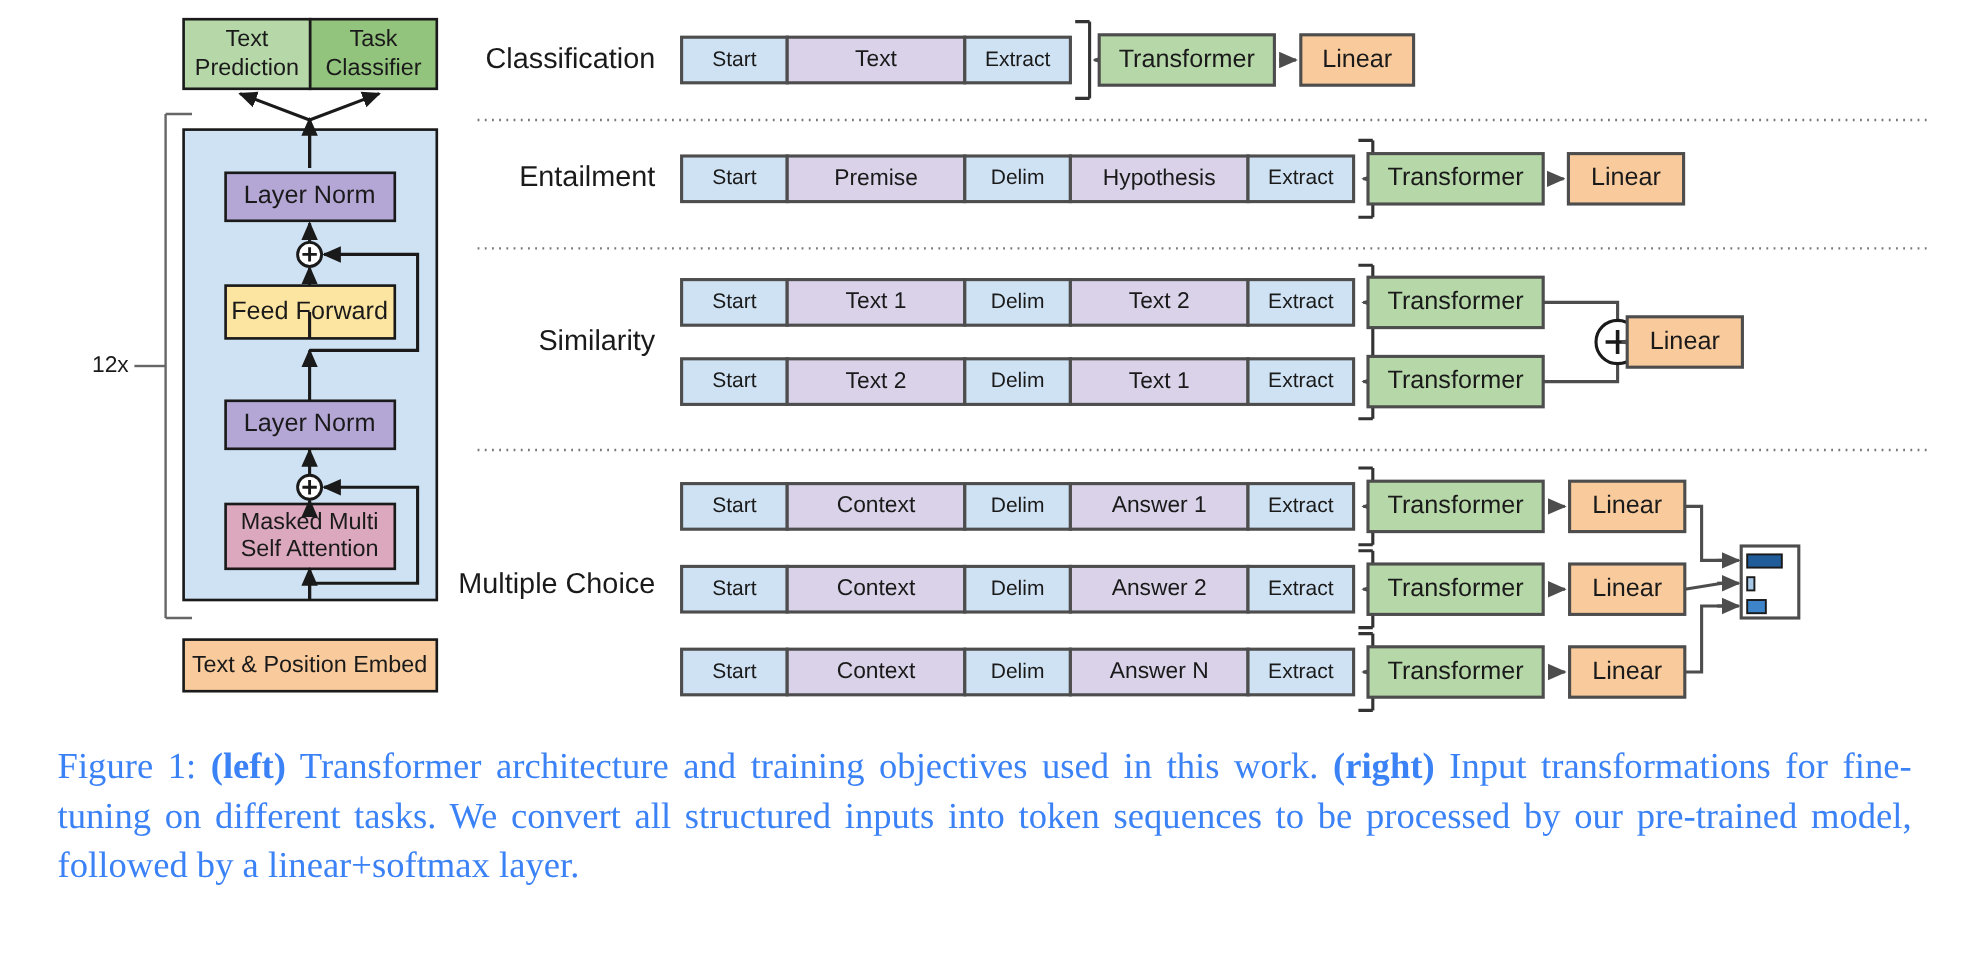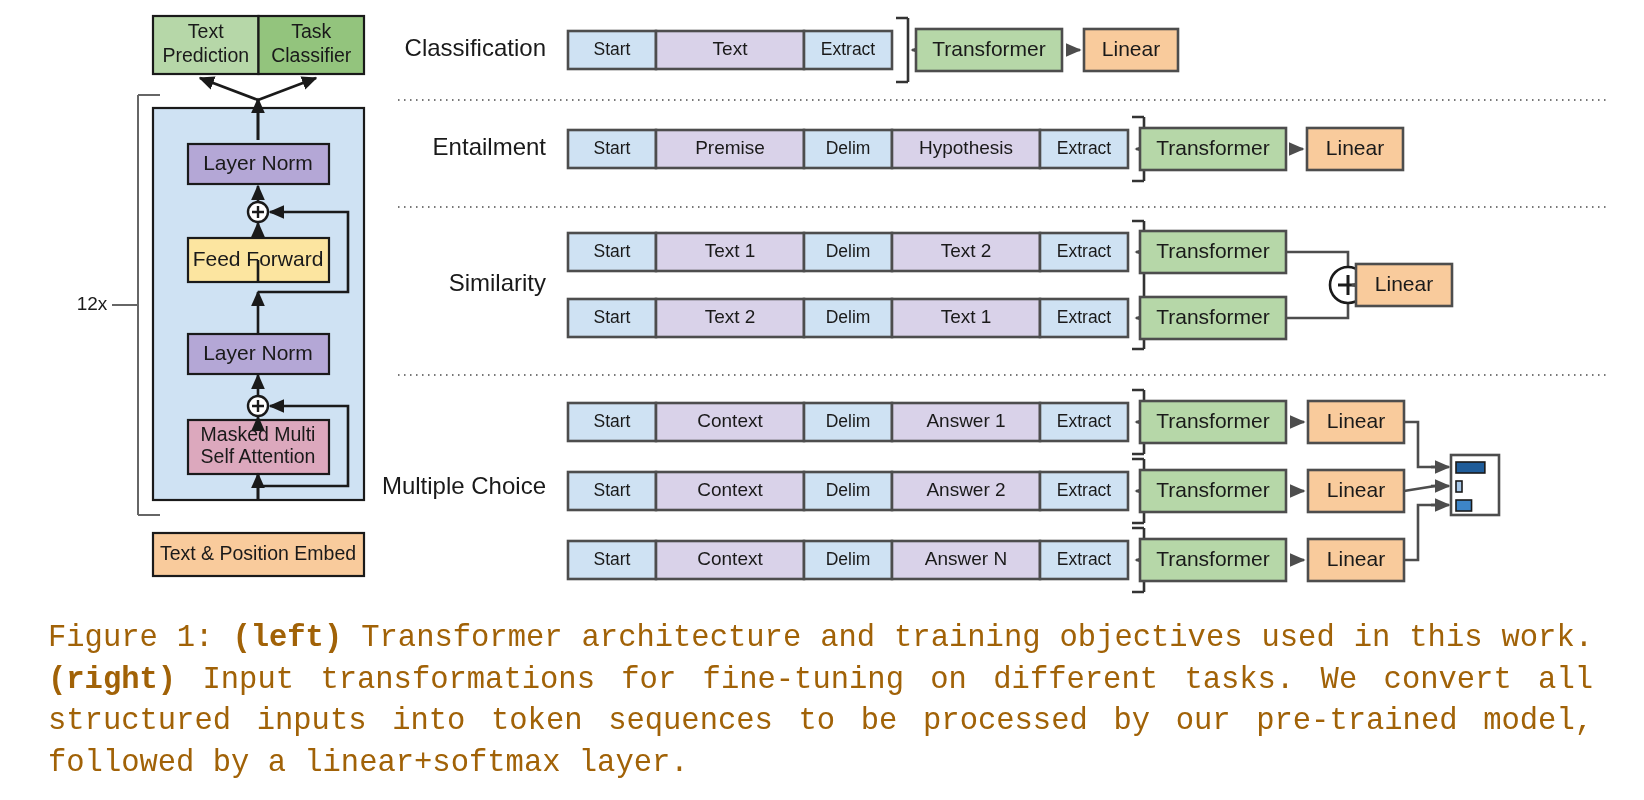--- a/index.html
+++ b/index.html
@@ -1,20 +1,20 @@
 <!DOCTYPE html>
 <html><head>
 <meta charset="utf-8">
 <style>
   html,body{margin:0;padding:0;background:#fff;}
   body{width:1644px;height:800px;font-family:"Liberation Sans",sans-serif;position:relative;overflow:hidden;}
   #fig{position:absolute;left:0;top:0;width:1352px;height:800px;}
   .cap{position:absolute;left:48px;top:618px;width:1545px;
-       font-family:Liberation Mono, monospace;font-size:30.5px;line-height:41.5px;
-       color:#a16207;text-align:justify;text-justify:inter-word;}
+       font-family:Liberation Serif, serif;font-size:30.5px;line-height:41.5px;
+       color:#3b82f6;text-align:justify;text-justify:inter-word;}
   .cap b{font-weight:bold;}
   svg{display:block;}
   text{font-family:"Liberation Sans",sans-serif;fill:#1a1a1a;dominant-baseline:middle;}
   .tk{font-size:19px;text-anchor:middle;}
   .tk-s{font-size:17.5px;text-anchor:middle;}
   .blk{font-size:21px;text-anchor:middle;}
   .lbl{font-size:24px;text-anchor:end;}
   .lmod{font-size:19.5px;text-anchor:middle;}
   .l12{font-size:19px;text-anchor:middle;}
   .box{stroke:#1a1a1a;stroke-width:2.2;}

